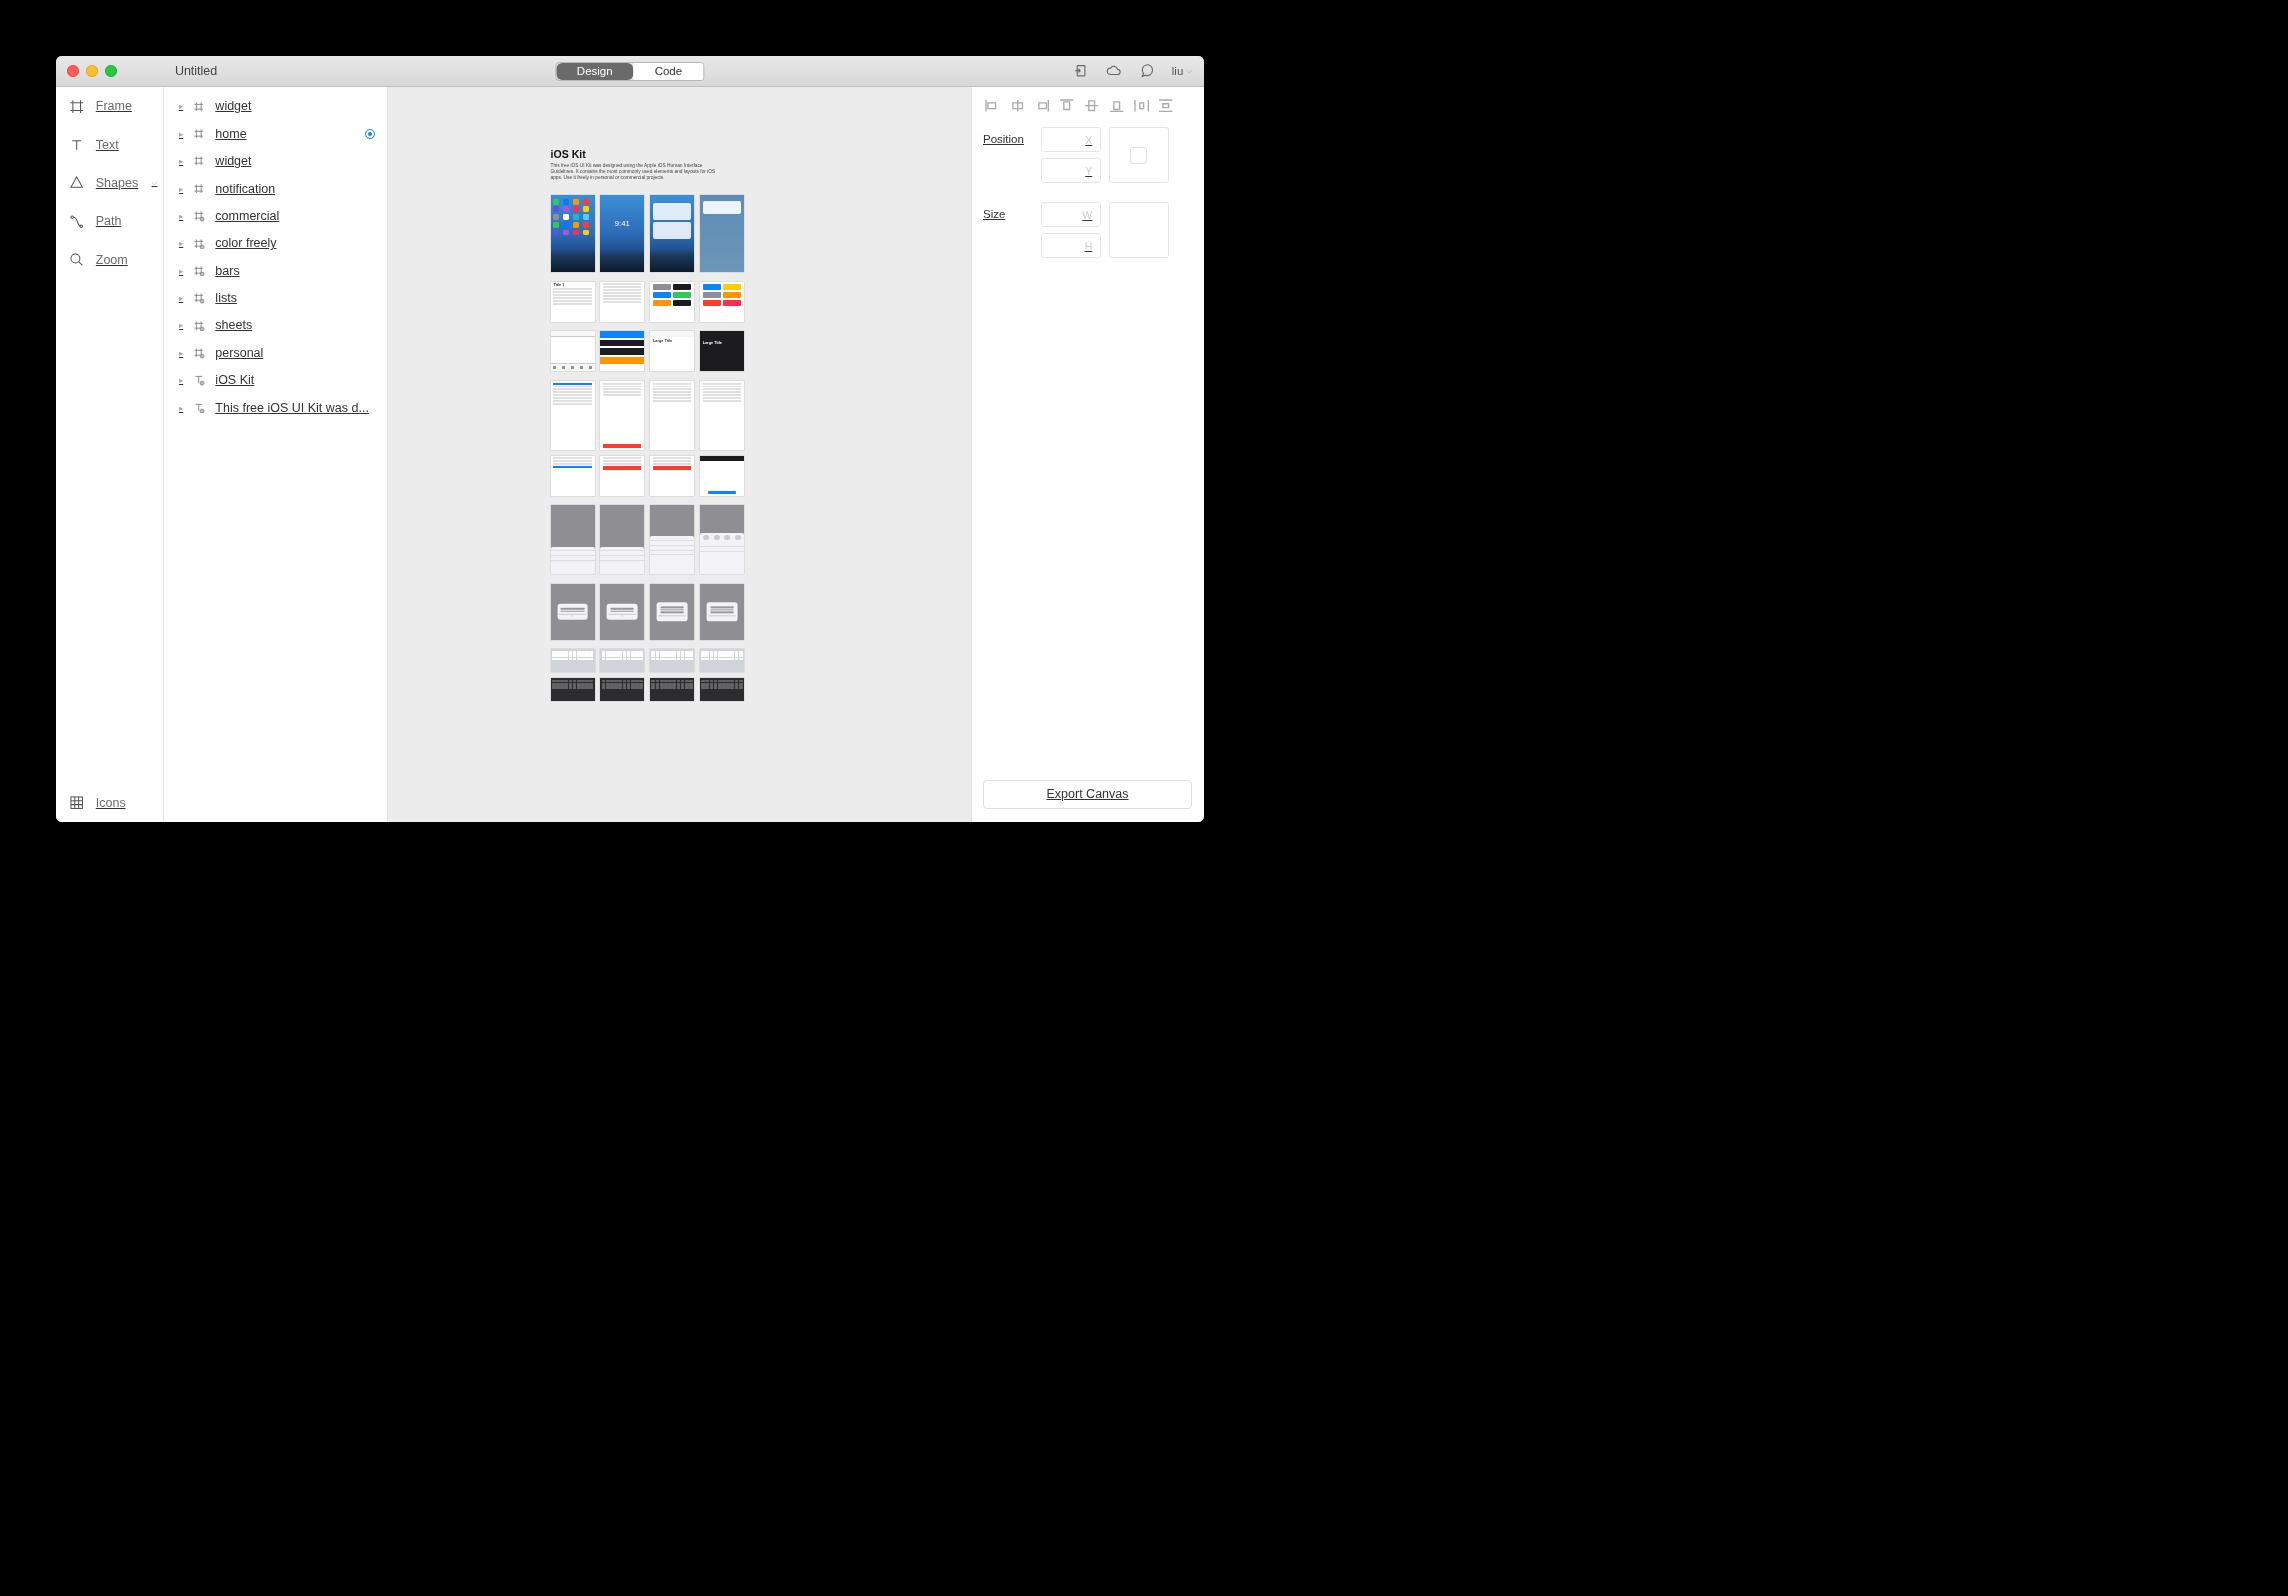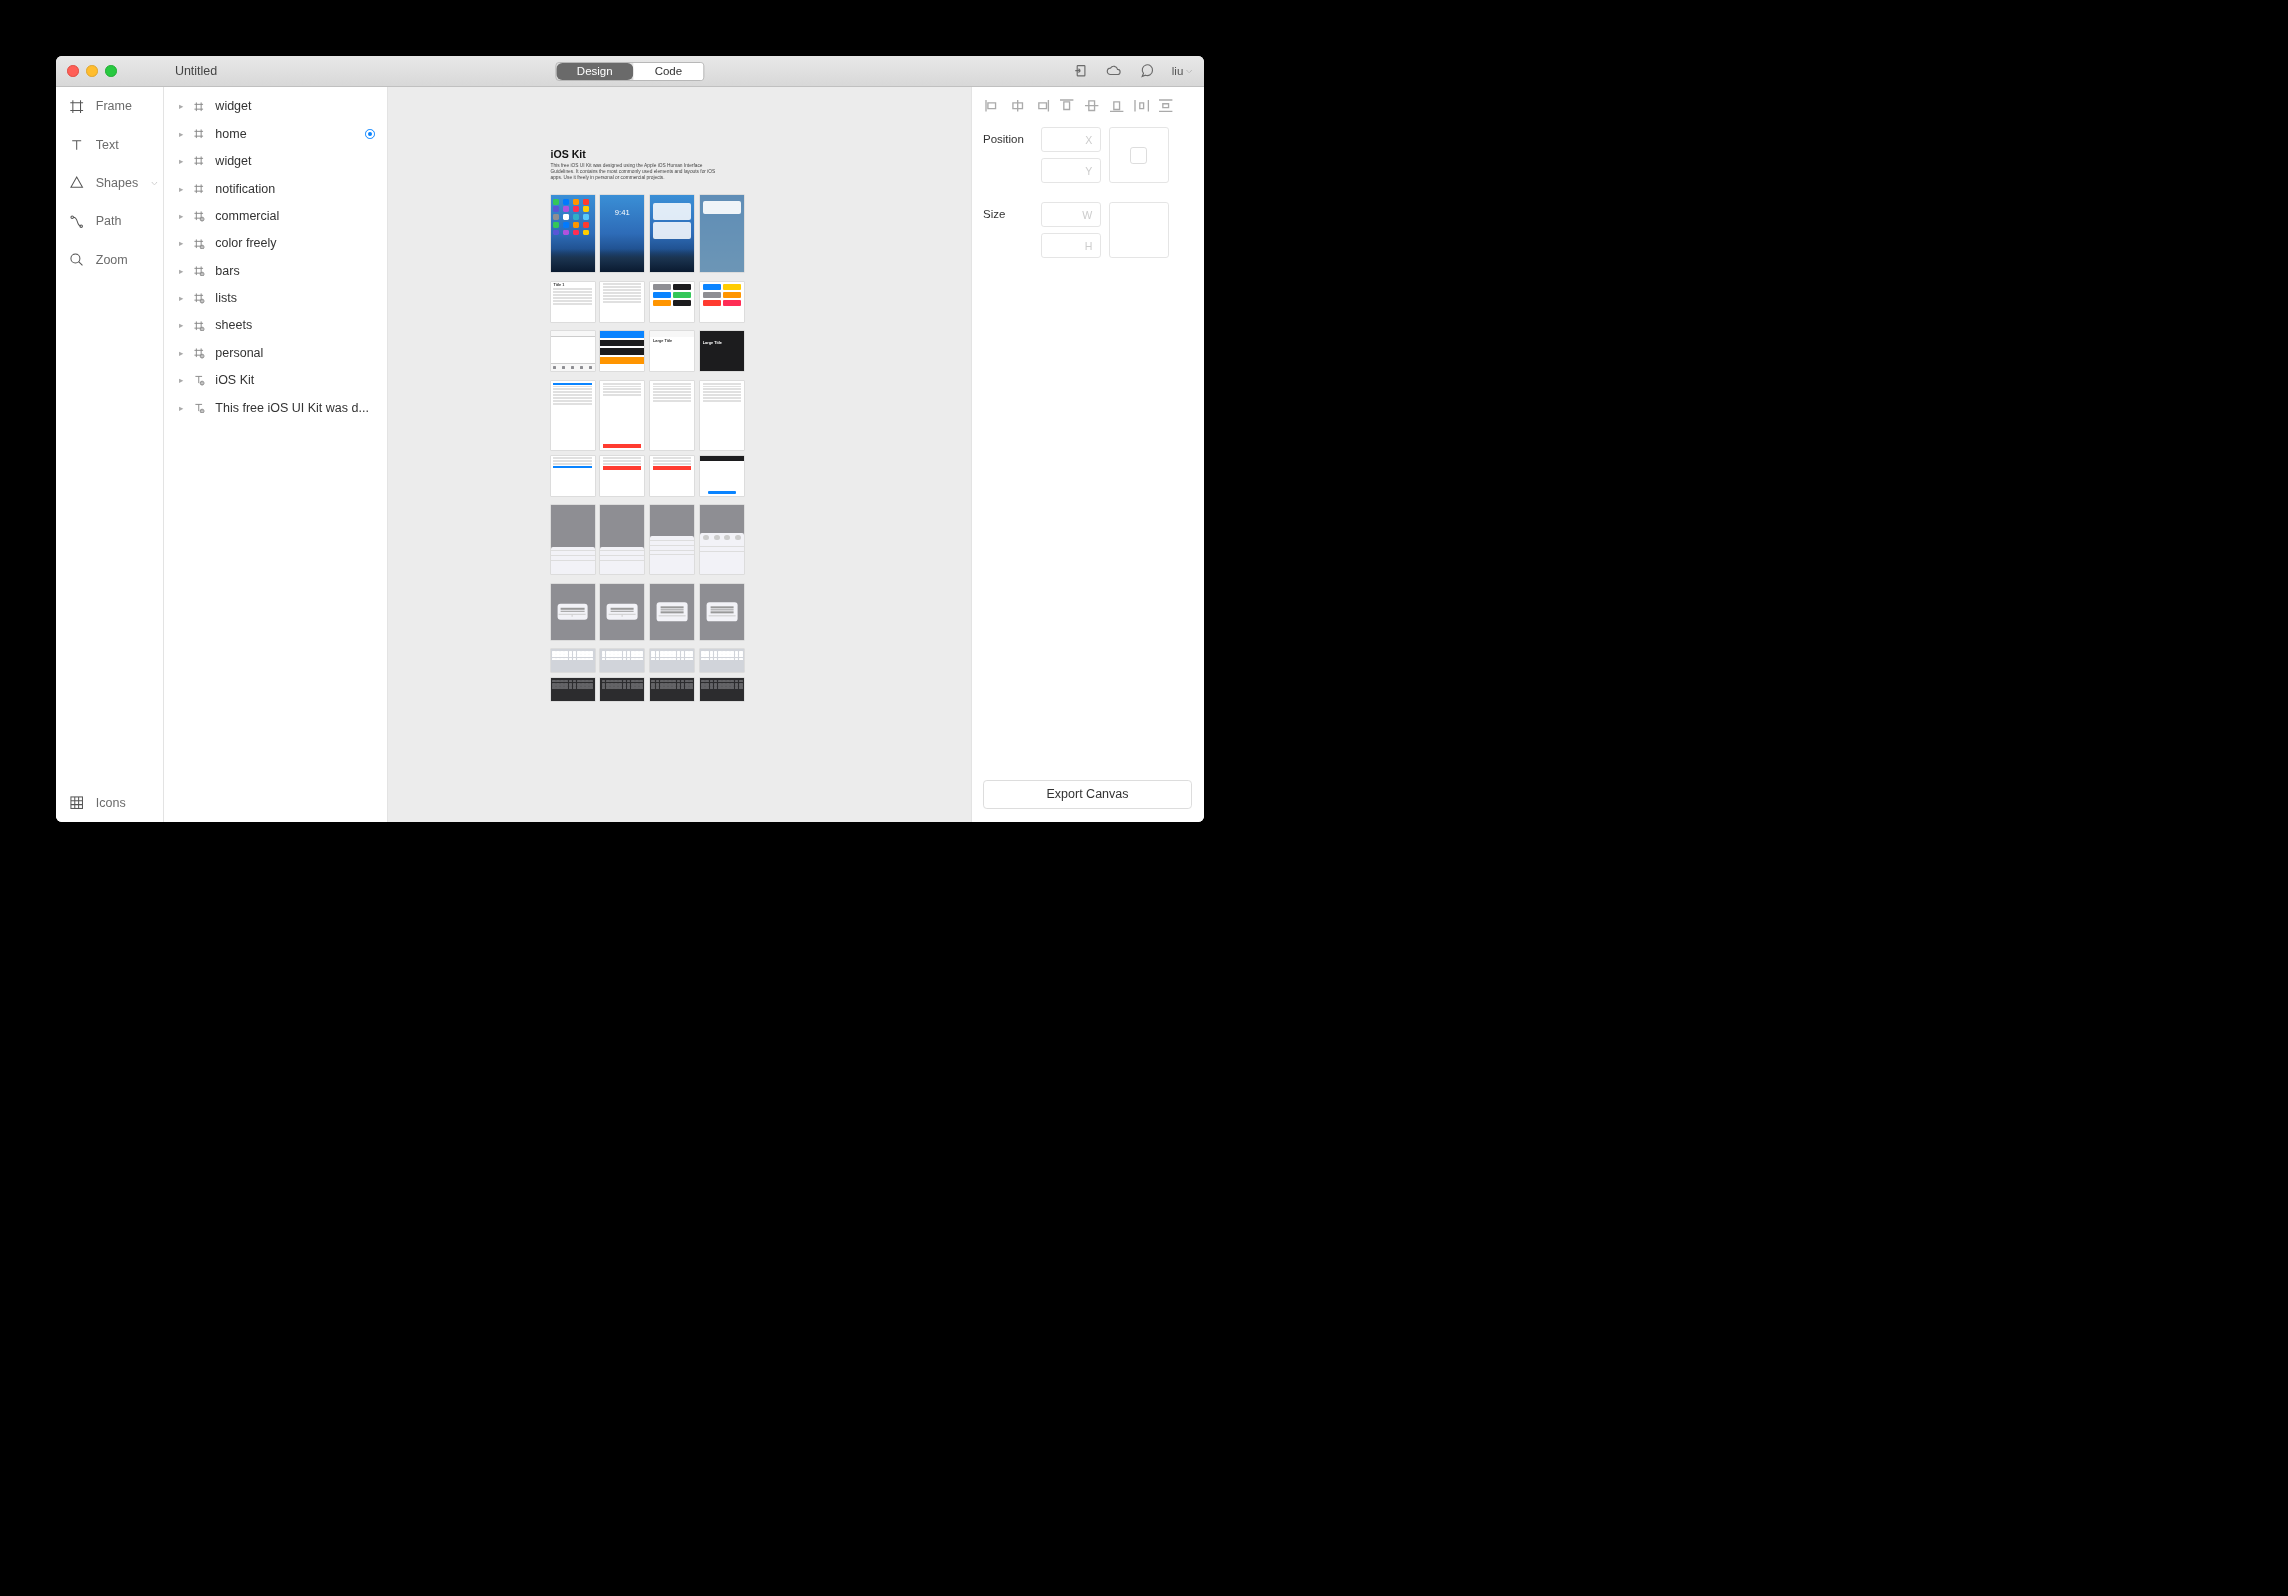--- a/index.html
+++ b/index.html
@@ -55,21 +55,21 @@
   display:flex;align-items:center;
   background: #fff;
   color: #333;
   cursor: pointer;
 }
 .segmented div.active { background: #6a6a6a; color: #fff; border-radius: 6px; }
 .titlebar-right { margin-left: auto; display:flex; gap:17.3px; align-items:center; color:#6a6a6a; }
 .titlebar-right .icon { width:15.4px; height:15.4px; }
 .user-menu { font-size:11.5px; color:#555; display:flex; align-items:center; gap:2.9px; }
 
-.body { flex:1; display:flex; overflow:hidden; }
+.body { flex:1; display:flex; overflow:hidden;text-decoration:underline; }
 .tool-sidebar {
   width: 108px;
   background: #fff;
   border-right: 1px solid #e3e3e3;
   display:flex;
   flex-direction:column;
 }
 .tool-item {
   display:flex;
   align-items:center;
@@ -134,21 +134,21 @@
 .ab-sky {
   background: linear-gradient(#3a8fd6 0%, #2e6cb8 50%, #0d2d5a 100%);
   position:relative;
 }
 .ab-sky::after {
   content:"";position:absolute;bottom:0;left:0;right:0;height:30%;
   background:linear-gradient(transparent, #1b3450 40%, #0a1a30);
 }
 .homescreen { display:grid; grid-template-columns:repeat(4,1fr); gap:1.9px; padding:3.8px 2.9px; }
 .app-icon { width:5.8px;height:5.8px;border-radius:1.4px; }
-.lock-time{position:absolute;top:13px;left:0;right:0;text-align:center;color:#fff;font-size:7.7px;font-weight:200;}
+.lock-time{position:absolute;top:24px;left:0;right:0;text-align:center;color:#fff;font-size:7.7px;font-weight:200;}
 .section-row { display:grid; grid-template-columns: repeat(4, 44px); gap:5.8px; margin-top:9.6px;}
 
 .inspector {
   width: 233px;
   background:#fff;
   border-left:1px solid #e3e3e3;
   padding:9.6px 11.5px;
   display:flex;
   flex-direction:column;
 }

